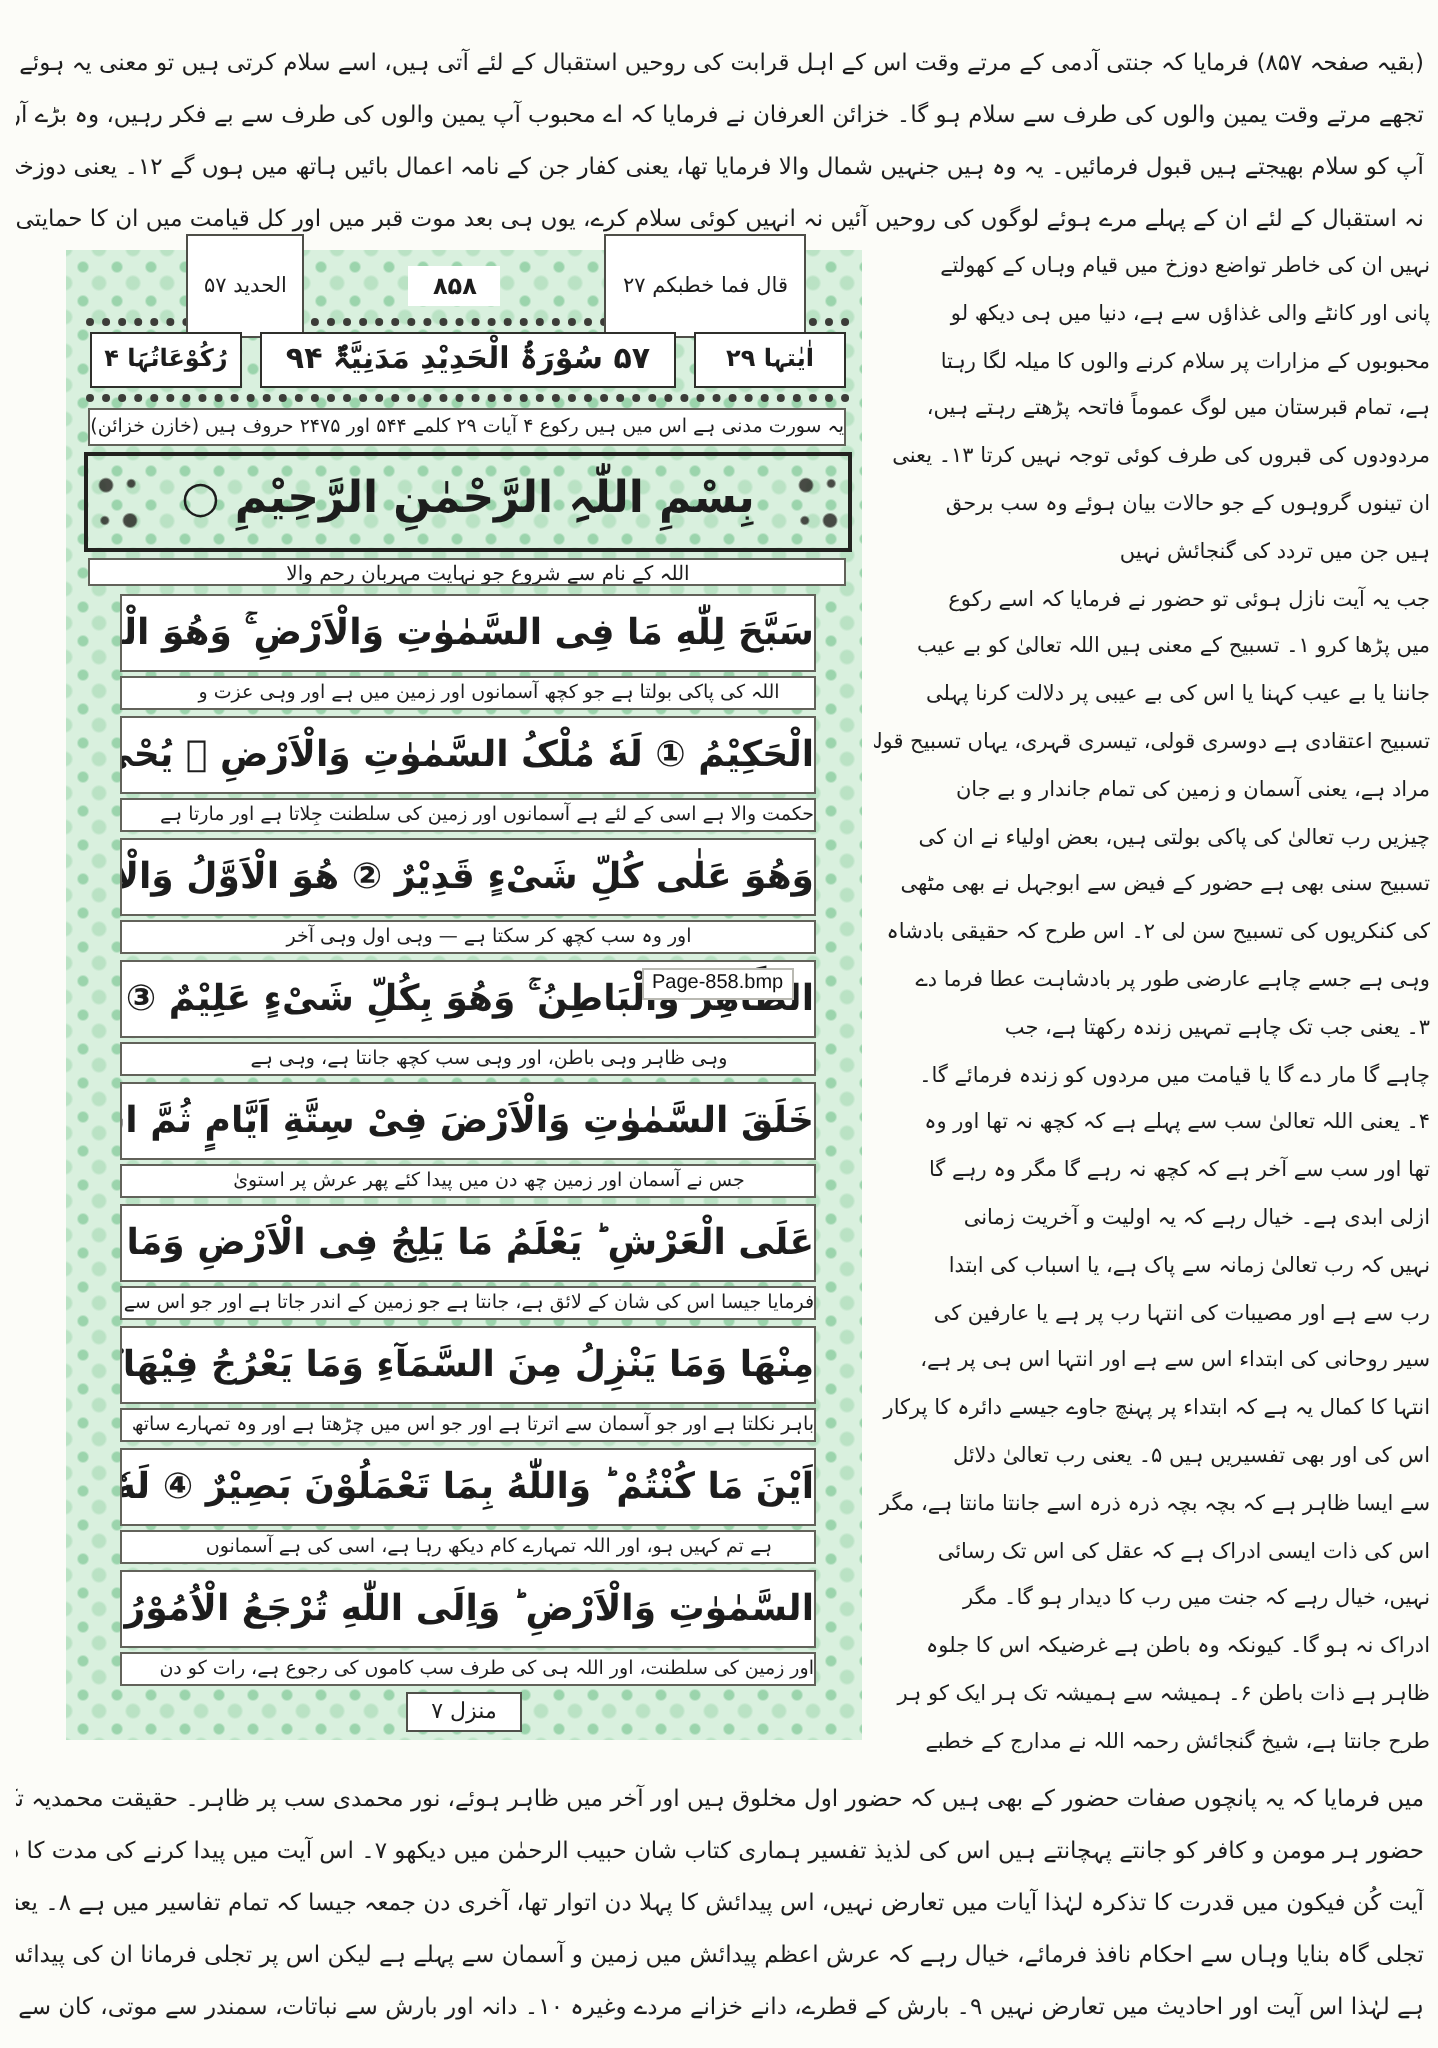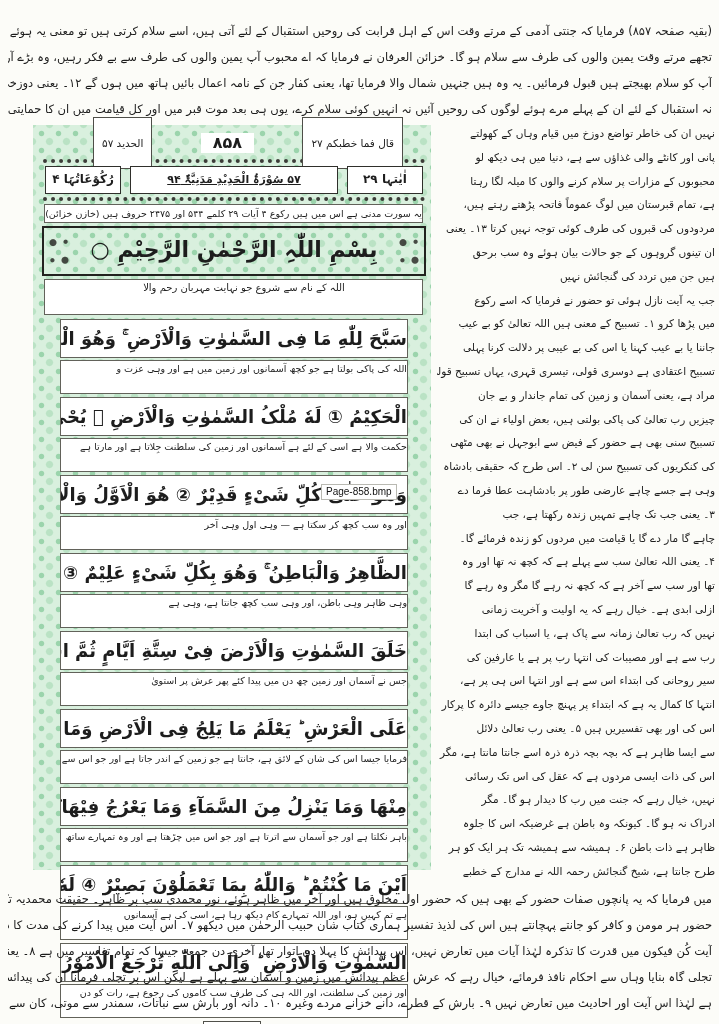--- a/index.html
+++ b/index.html
@@ -28,56 +28,56 @@
       radial-gradient(circle, rgba(160,215,175,.55) 3px, rgba(160,215,175,0) 4.2px);
     background-size:17px 17px,17px 17px;
     background-position:0 0,8px 8px;
   }
   .band{background:#ffffff;border:1px solid #62625a;box-sizing:border-box;padding-left:21px;}
   
   .fh-row{height:22px;margin-top:7px;display:flex;align-items:center;
           justify-content:space-between;padding:0 28px 0 60px;}
   .fh-box{background:#fff;border:1px solid #4e4e48;font-size:10.5px;line-height:18px;
           padding:16px 8px;direction:rtl;white-space:nowrap;}
-  .fh-num{background:#fff;font-size:16px;font-weight:bold;line-height:20px;
+  .fh-num{background:#fff;font-size:12px;font-weight:bold;line-height:20px;
           padding:0 12px;direction:rtl;}
   
   .title-band{
     margin:5px 6px 0 10px;display:flex;direction:rtl;gap:9px;
     border-top:4px dotted #3c3c38;border-bottom:4px dotted #3c3c38;
     padding:3px 2px;height:28px;box-sizing:content-box;
   }
   .tb-cell{background:#fff;border:1px solid #2f2f2b;height:26px;line-height:25px;
            text-align:center;direction:rtl;white-space:nowrap;overflow:hidden;}
   .tb-small{width:74px;font-size:12px;font-weight:bold;}
-  .tb-main{flex:1;font-size:11px;font-weight:bold;text-decoration:underline;}
+  .tb-main{flex:1;font-size:15px;font-weight:bold;}
   
   .desc-line{margin:3px 8px 0 11px;height:19px;line-height:17px;font-size:9.5px;
              text-align:center;direction:rtl;white-space:nowrap;overflow:hidden;}
   
   .bismillah{position:relative;margin:3px 5px 0 9px;height:46px;line-height:43px;
              border:2px solid #22221f;font-size:22px;font-weight:bold;text-align:center;
              direction:rtl;white-space:nowrap;overflow:hidden;}
   .bis-orn{position:absolute;top:2px;bottom:2px;width:30px;
     background-image:
       radial-gradient(circle at 30% 30%, #2e2e2a 3px, transparent 4px),
       radial-gradient(circle at 70% 72%, #2e2e2a 3px, transparent 4px),
       radial-gradient(circle at 72% 28%, #2e2e2a 1.6px, transparent 2.6px),
       radial-gradient(circle at 28% 72%, #2e2e2a 1.6px, transparent 2.6px);
     opacity:.85;}
   .bis-orn.left{left:0;}
   .bis-orn.right{right:0;}
-  .bis-trans{margin:3px 8px 0 11px;height:36px;line-height:16px;font-size:10px;
+  .bis-trans{margin:3px 8px 0 11px;height:14px;line-height:16px;font-size:10px;
              text-align:center;direction:rtl;white-space:nowrap;overflow:hidden;}
   
   .verses{margin:4px 23px 0 27px;}
   .v-ar{height:39px;line-height:37px;font-size:18px;font-weight:bold;margin-bottom:2px;
         text-align:center;direction:rtl;white-space:nowrap;overflow:hidden;}
-  .v-ur{height:34px;line-height:15px;font-size:9.5px;margin-bottom:3px;
-        direction:rtl;white-space:nowrap;overflow:hidden;}
+  .v-ur{height:17px;line-height:15px;font-size:9.5px;margin-bottom:3px;
+        text-align:center;direction:rtl;white-space:nowrap;overflow:hidden;}
   
   .manzil{height:20px;margin-top:2px;display:flex;justify-content:center;}
   .manzil-box{background:#fff;border:1px solid #50504a;font-size:11px;line-height:18px;
               padding:0 12px;direction:rtl;text-align:center;}
   
   .fname{
     position:absolute;left:321px;top:484px;background:#ffffff;border:1px solid #b9b9b2;
     font-family:"Liberation Sans",sans-serif;font-size:10px;line-height:14px;
     padding:0 4px;color:#111;z-index:5;
   }
@@ -167,21 +167,21 @@
     <div class="cline">چاہے گا مار دے گا یا قیامت میں مردوں کو زندہ فرمائے گا۔</div>
     <div class="cline">۴۔ یعنی اللہ تعالیٰ سب سے پہلے ہے کہ کچھ نہ تھا اور وہ</div>
     <div class="cline">تھا اور سب سے آخر ہے کہ کچھ نہ رہے گا مگر وہ رہے گا</div>
     <div class="cline">ازلی ابدی ہے۔ خیال رہے کہ یہ اولیت و آخریت زمانی</div>
     <div class="cline">نہیں کہ رب تعالیٰ زمانہ سے پاک ہے، یا اسباب کی ابتدا</div>
     <div class="cline">رب سے ہے اور مصیبات کی انتہا رب پر ہے یا عارفین کی</div>
     <div class="cline">سیر روحانی کی ابتداء اس سے ہے اور انتہا اس ہی پر ہے،</div>
     <div class="cline">انتہا کا کمال یہ ہے کہ ابتداء پر پہنچ جاوے جیسے دائرہ کا پرکار</div>
     <div class="cline">اس کی اور بھی تفسیریں ہیں ۵۔ یعنی رب تعالیٰ دلائل</div>
     <div class="cline">سے ایسا ظاہر ہے کہ بچہ بچہ ذرہ ذرہ اسے جانتا مانتا ہے، مگر</div>
-    <div class="cline">اس کی ذات ایسی مردوں ہے کہ عقل کی اس تک رسائی</div>
+    <div class="cline">اس کی ذات ایسی ادراک ہے کہ عقل کی اس تک رسائی</div>
     <div class="cline">نہیں، خیال رہے کہ جنت میں رب کا دیدار ہو گا۔ مگر</div>
     <div class="cline">ادراک نہ ہو گا۔ کیونکہ وہ باطن ہے غرضیکہ اس کا جلوہ</div>
     <div class="cline">ظاہر ہے ذات باطن ۶۔ ہمیشہ سے ہمیشہ تک ہر ایک کو ہر</div>
     <div class="cline">طرح جانتا ہے، شیخ گنجائش رحمہ اللہ نے مدارج کے خطبے</div>
   </div>
 
   <div class="txtblock" style="top:886px;">
     <div class="bline">میں فرمایا کہ یہ پانچوں صفات حضور کے بھی ہیں کہ حضور اول مخلوق ہیں اور آخر میں ظاہر ہوئے، نور محمدی سب پر ظاہر۔ حقیقت محمدیہ تک کسی عقل کی رسائی نہیں</div>
     <div class="bline">حضور ہر مومن و کافر کو جانتے پہچانتے ہیں اس کی لذیذ تفسیر ہماری کتاب شان حبیب الرحمٰن میں دیکھو ۷۔ اس آیت میں پیدا کرنے کی مدت کا ذکر ہے اور دوسری</div>
     <div class="bline">آیت کُن فیکون میں قدرت کا تذکرہ لہٰذا آیات میں تعارض نہیں، اس پیدائش کا پہلا دن اتوار تھا، آخری دن جمعہ جیسا کہ تمام تفاسیر میں ہے ۸۔ یعنی عرش اعظم کو اپنا</div>

